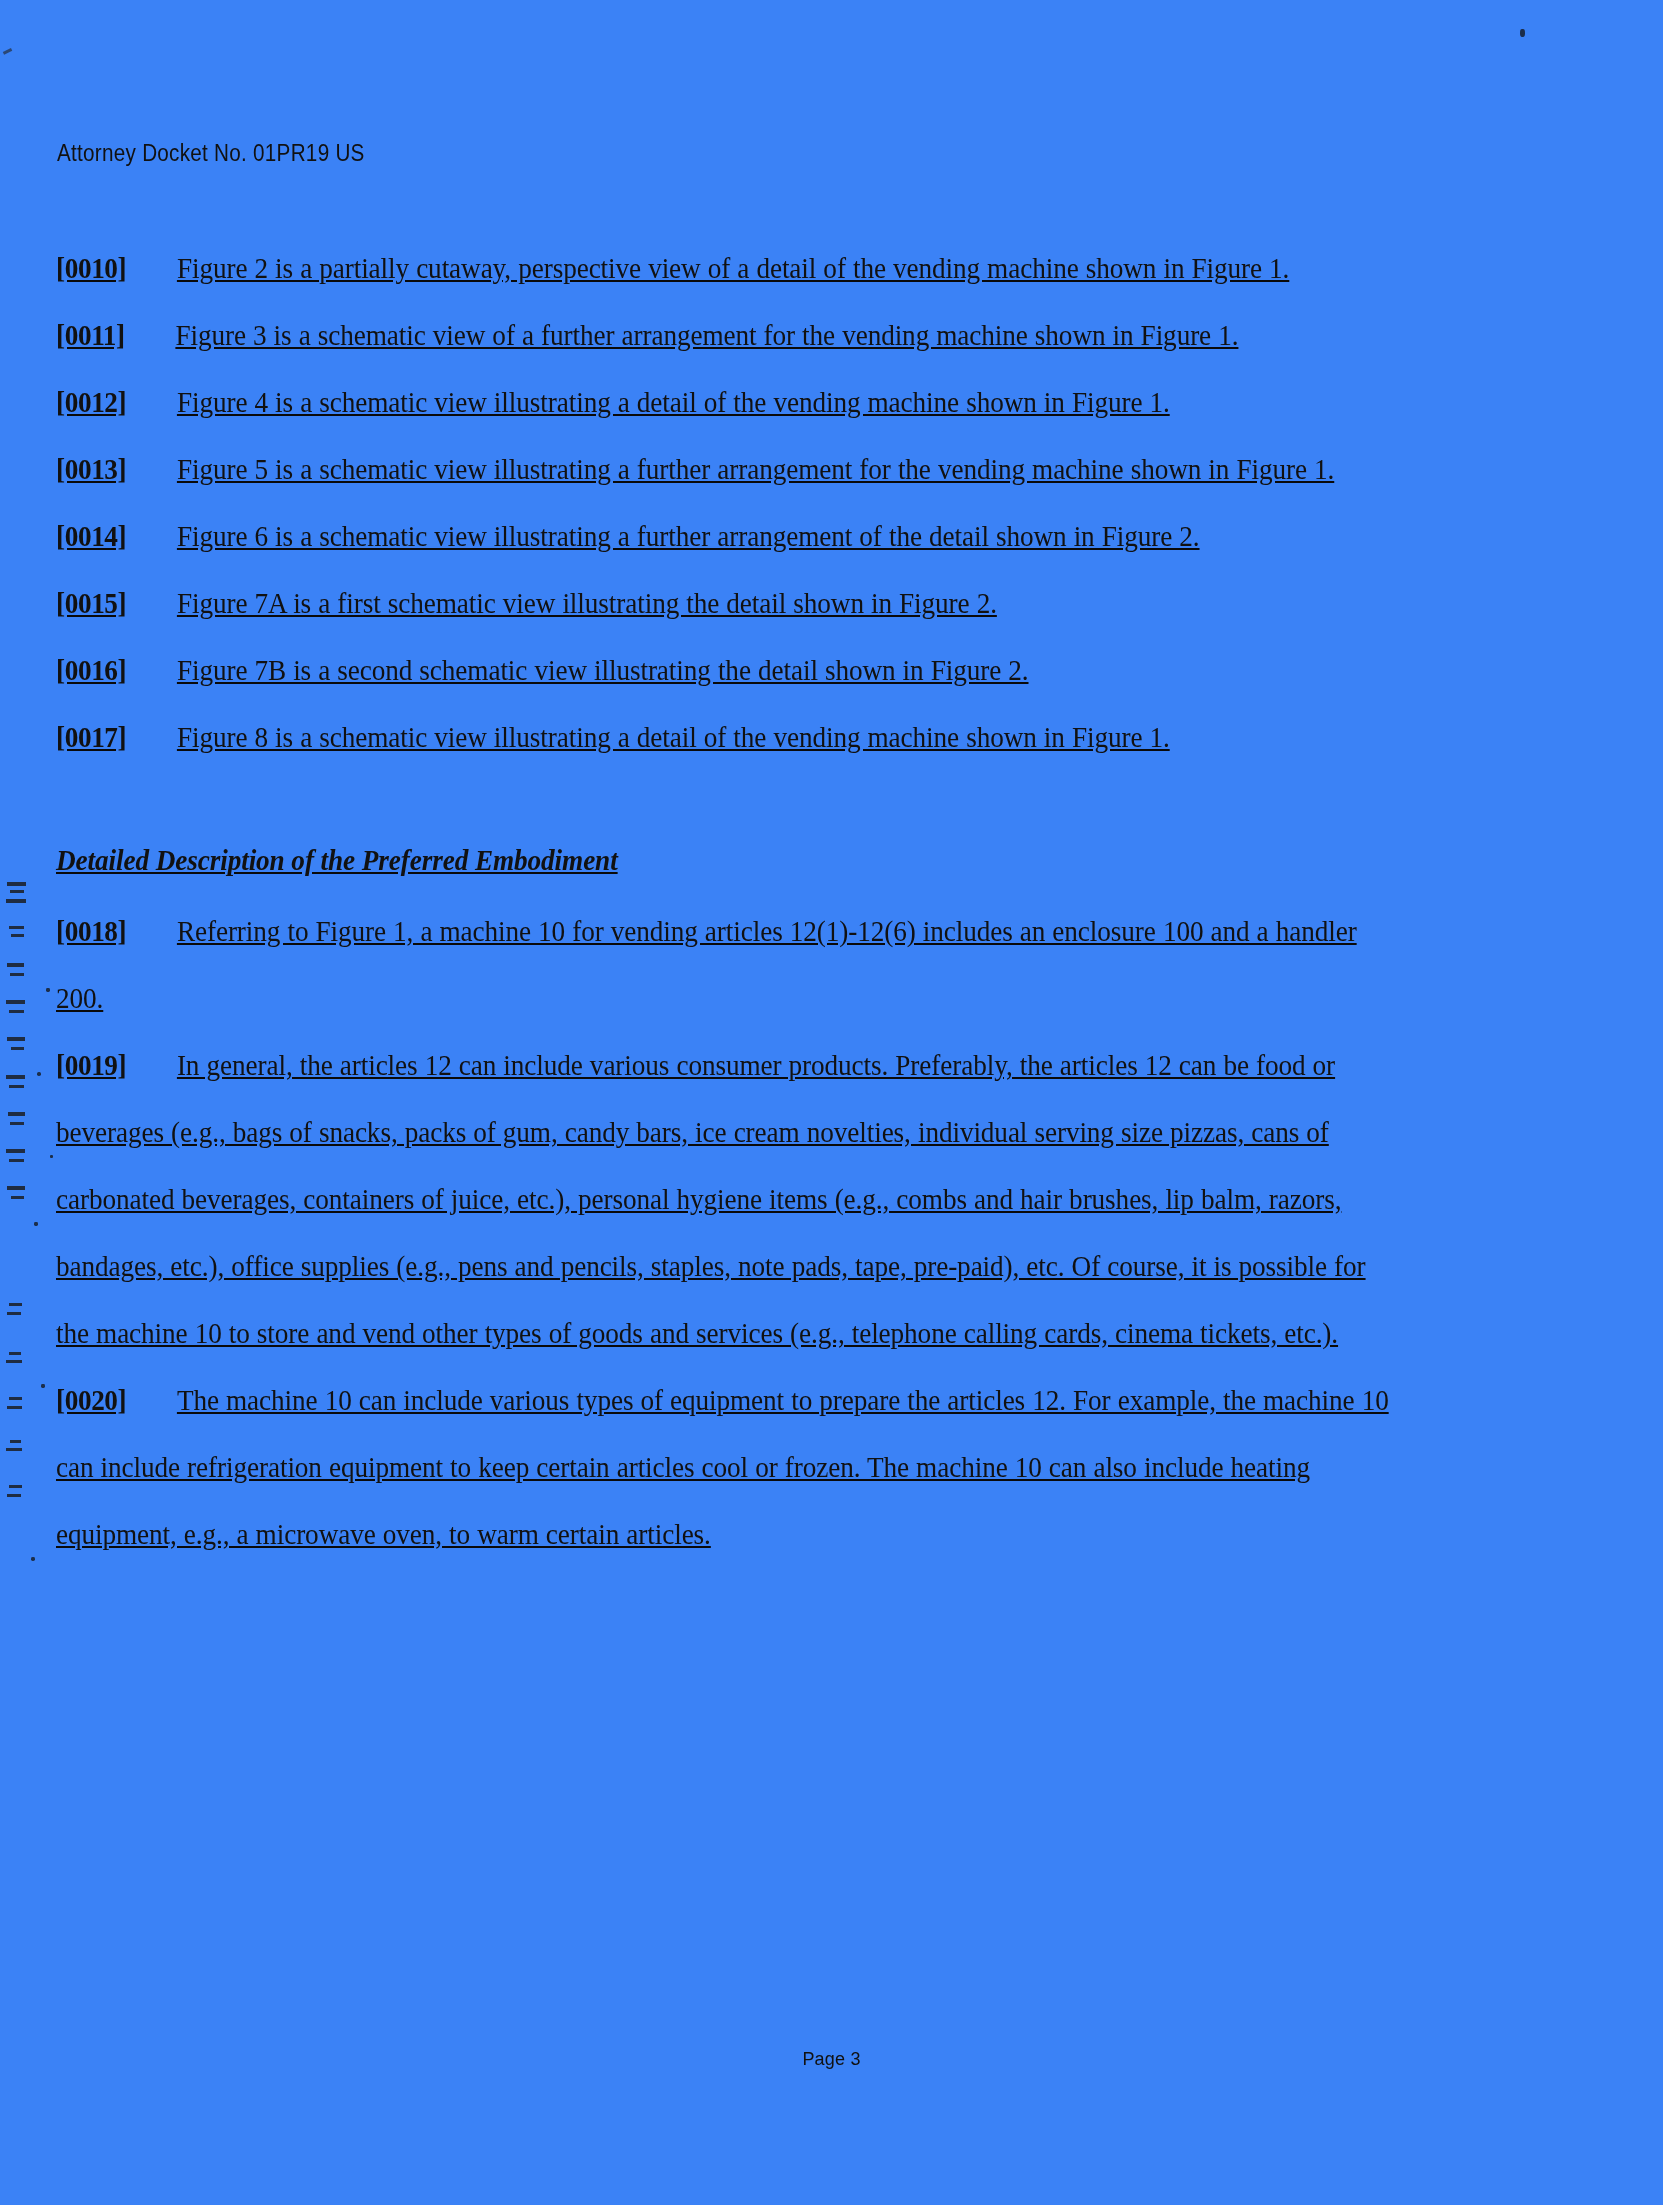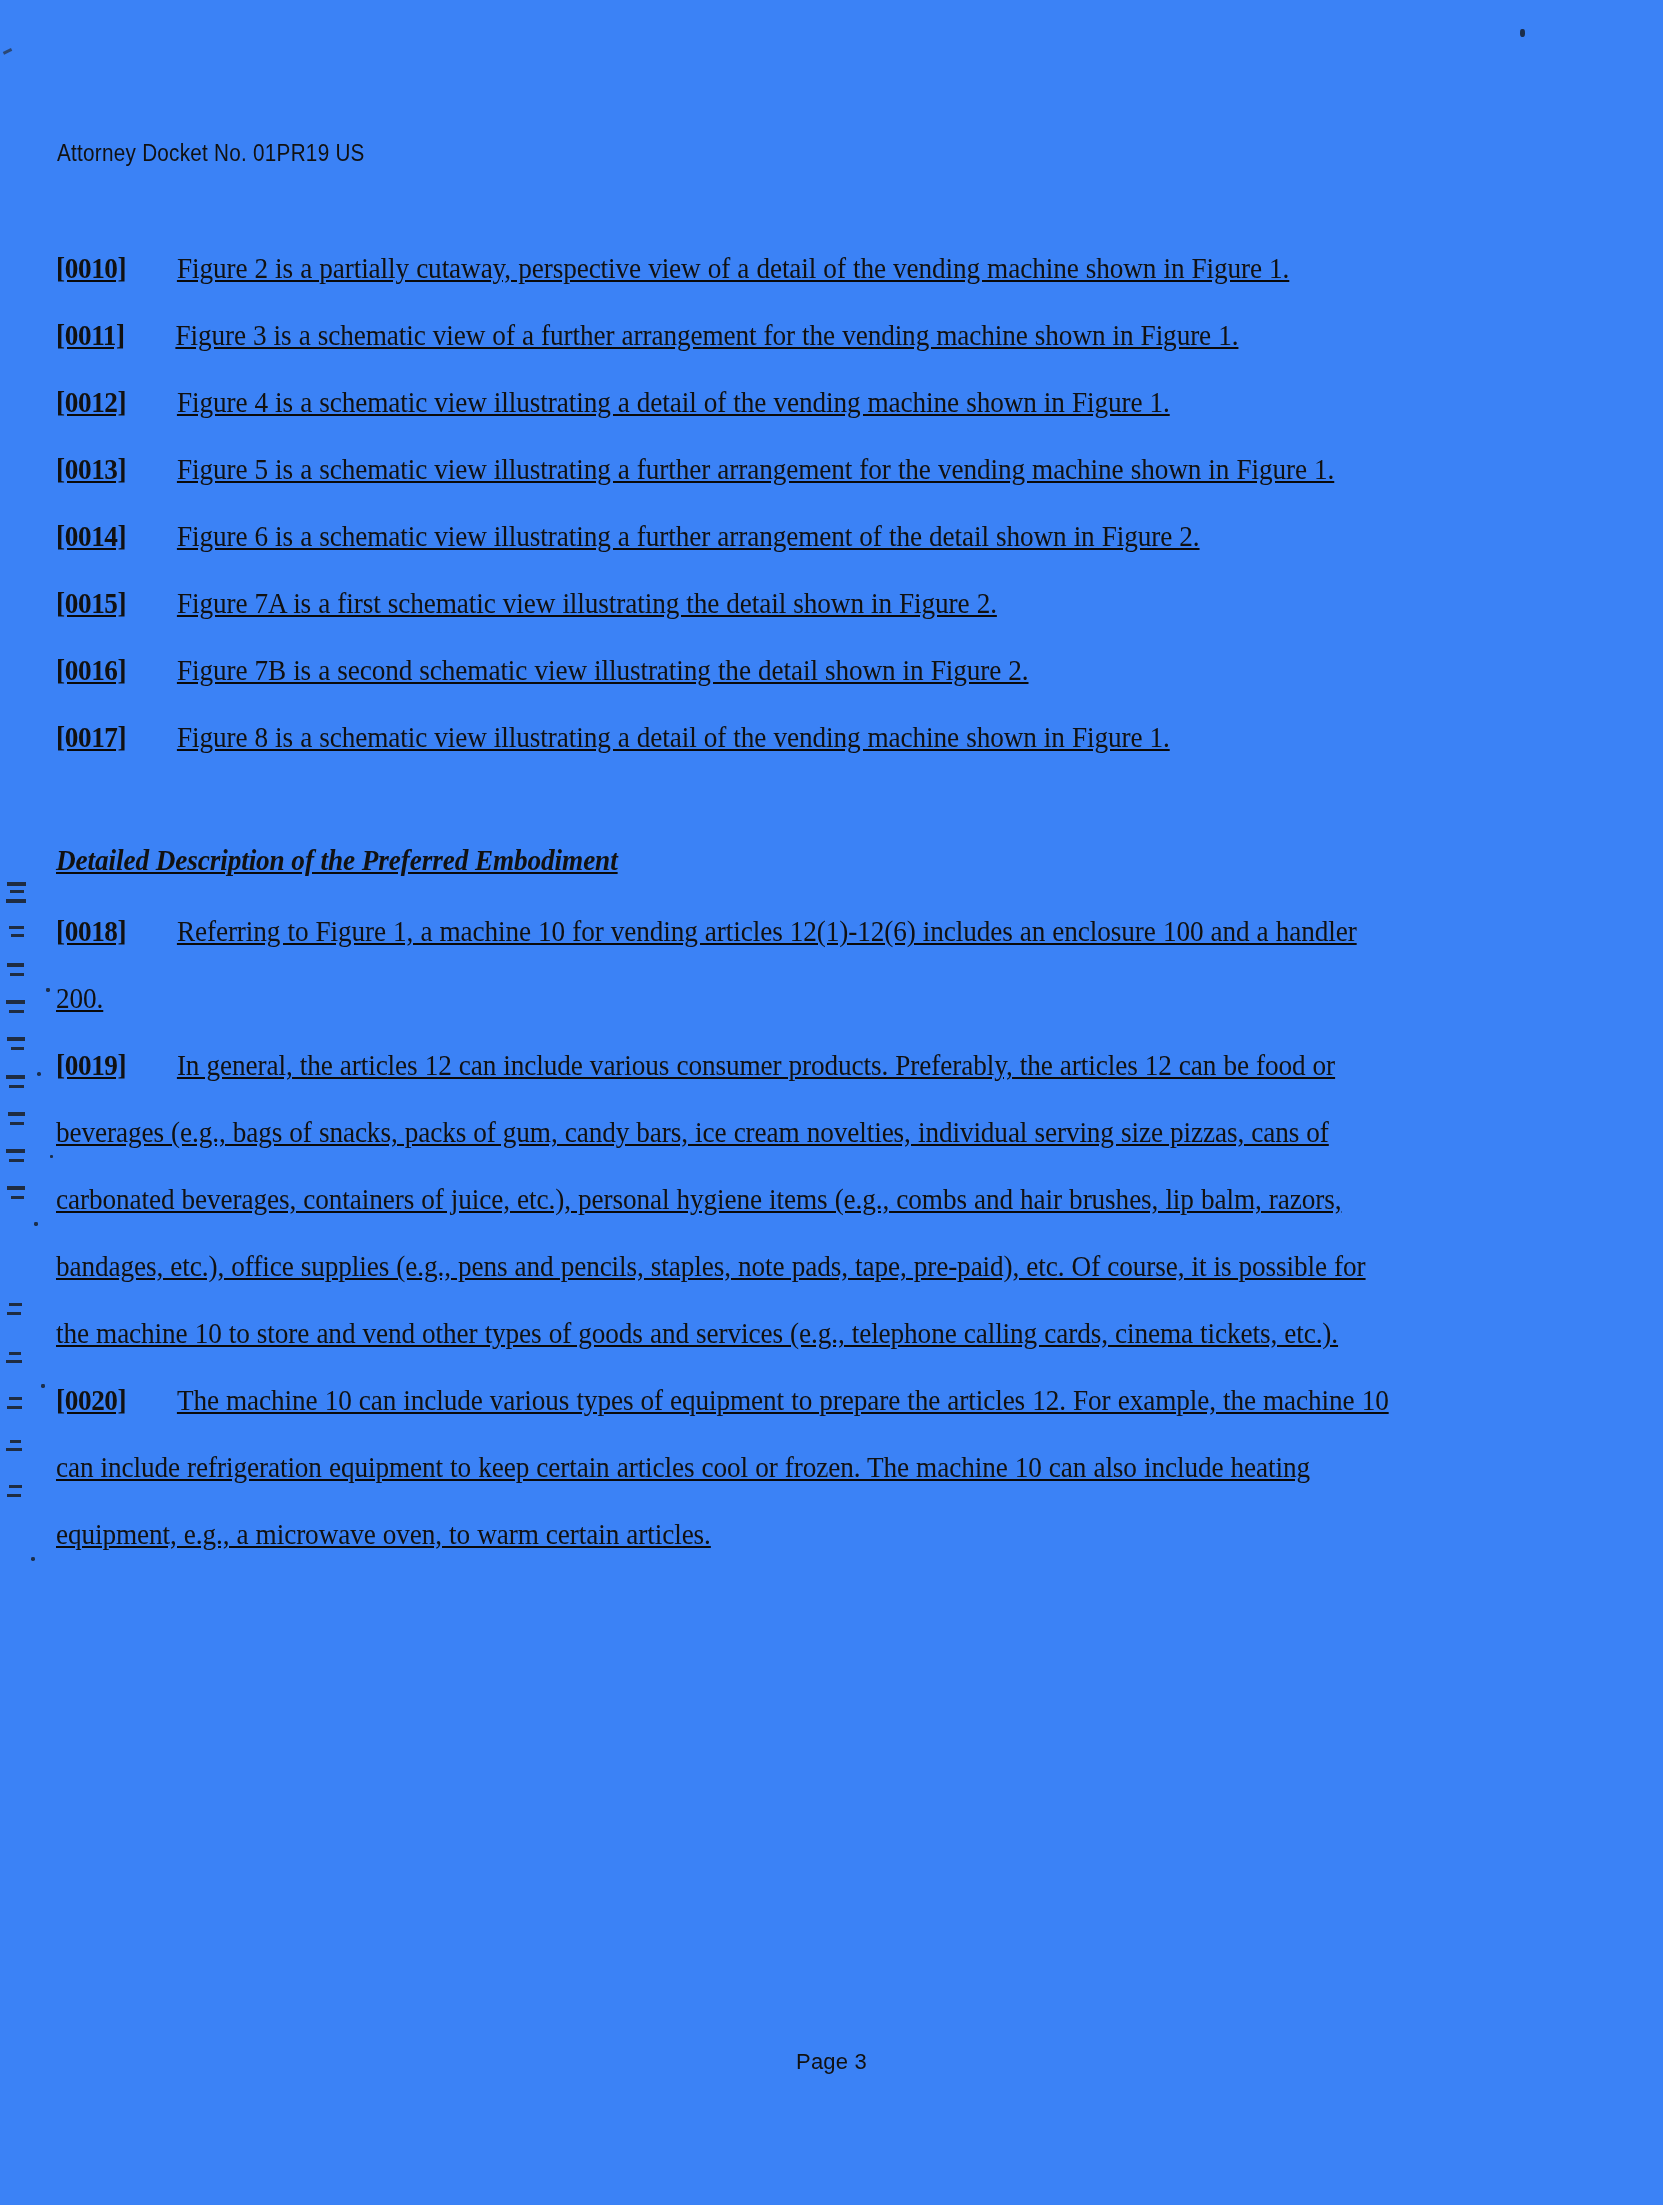--- a/index.html
+++ b/index.html
@@ -104,21 +104,21 @@
   .gap-after-heading  { height: 4.3px; }
 
   
   .doc-footer {
     position: absolute;
     left: 0;
     right: 0;
     top: 2049px;
     text-align: center;
     font-family: "Liberation Sans", "DejaVu Sans", sans-serif;
-    font-size: 22px;
+    font-size: 18px;
     color: #111;
     letter-spacing: 0.2px;
   }
 </style>
 </head>
 <body>
 
 <div id="page">
 
   <div class="artifact-layer">

